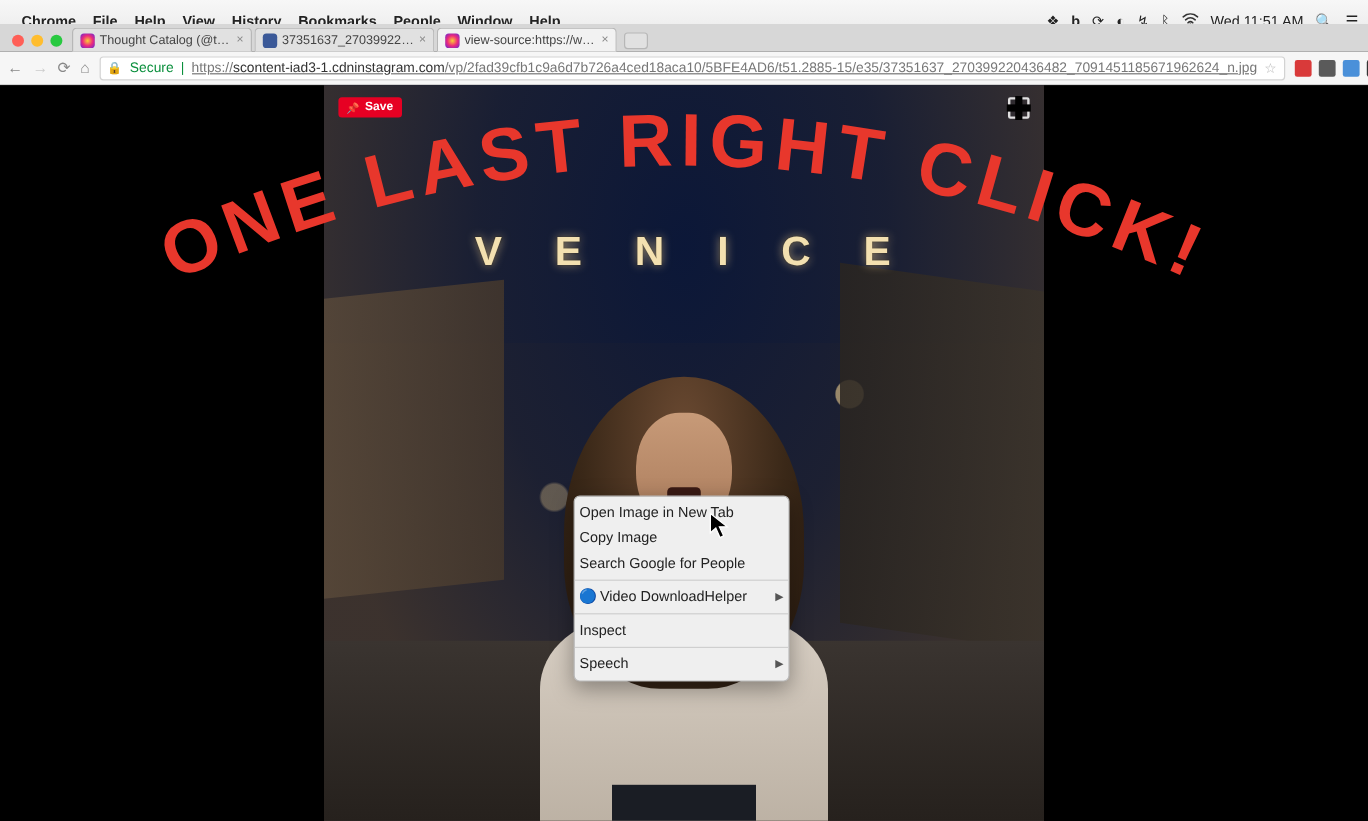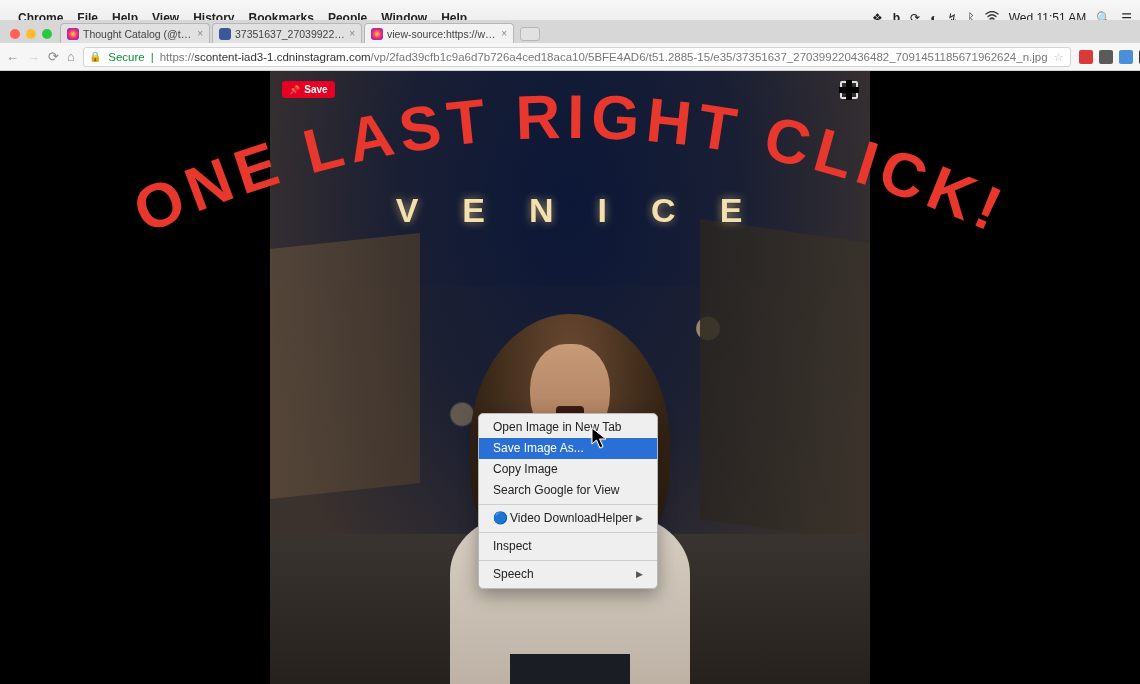--- a/index.html
+++ b/index.html
@@ -27,21 +27,21 @@
   .tab .label { white-space: nowrap; overflow: hidden; text-overflow: ellipsis; flex: 1; }
   .tab .close { font-size: 10px; color: #888; }
   .newtab { width: 20px; height: 14px; background: #e1e1e1; border: 1px solid #b7b7b7; border-radius: 3px; margin-left: 4px; margin-bottom: 2px; }
 
   
   .toolbar { position: absolute; top: 43px; left: 0; right: 0; height: 28px; background: #f6f6f6; border-bottom: 1px solid #d1d1d1; display: flex; align-items: center; padding: 0 6px; gap: 8px; font-size: 12px; color: #555; }
   .toolbar .navbtn { width: 16px; text-align: center; color: #888; font-size: 13px; }
   .omnibox { flex: 1; height: 20px; background: #fff; border: 1px solid #d3d3d3; border-radius: 3px; display: flex; align-items: center; padding: 0 6px; font-size: 11.5px; color: #555; gap: 6px; }
   .omnibox .lock { color: #0a8f3c; font-size: 10px; }
   .omnibox .secure { color: #0a8f3c; }
-  .omnibox .url { color: #777; white-space: nowrap; overflow: hidden; }
+  .omnibox .url { color: #777; white-space: nowrap; overflow: hidden; text-decoration: underline; }
   .omnibox .url .host { color: #333; }
   .omnibox .star { margin-left: auto; color: #bbb; }
   .ext-icons { display: flex; gap: 6px; align-items: center; }
   .ext-icons .ext { width: 14px; height: 14px; border-radius: 2px; }
 
   
   .viewport { position: absolute; top: 71px; left: 0; right: 0; bottom: 0; background: #000; display: flex; justify-content: center; }
   .photo {
     width: 600px; height: 100%;
     background:
@@ -68,21 +68,21 @@
   .fullscreen { position:absolute; top:10px; right:12px; width:18px; height:18px; border:2px solid rgba(255,255,255,0.85); border-radius:2px; }
   .fullscreen::before, .fullscreen::after { content:''; position:absolute; background:#000; }
   .fullscreen::before { left:4px; right:4px; top:-3px; bottom:-3px; }
   .fullscreen::after { top:4px; bottom:4px; left:-3px; right:-3px; }
 
   
   .annotation { position:absolute; top:58px; left:0; right:0; pointer-events:none; }
 
   
   .ctxmenu { position:absolute; top:413px; left:478px; width:180px; background:#efefef; border:1px solid #b9b9b9; border-radius:5px; box-shadow:0 6px 18px rgba(0,0,0,0.35); font-size:12px; color:#222; padding:3px 0; }
-  .ctxmenu .item { padding:2px 14px; line-height:17px; display:flex; align-items:center; justify-content:space-between; }
+  .ctxmenu .item { padding:2px 4px; line-height:17px; display:flex; align-items:center; justify-content:space-between; }
   .ctxmenu .item.hl { background:#2a6fd6; color:#fff; }
   .ctxmenu .sep { height:1px; background:#cfcfcf; margin:3px 0; }
   .ctxmenu .arrow { font-size:9px; color:#555; }
   .ctxmenu .ico-inline { width:13px; display:inline-block; margin-right:4px; }
 
   .cursor { position:absolute; top:426px; left:590px; width:20px; height:24px; }
   .cursor svg { width:100%; height:100%; filter:drop-shadow(0 0 1px rgba(255,255,255,0.4)); }
 </style>
 </head>
 <body>
@@ -196,28 +196,25 @@
   </defs>
   <text font-size="62" font-family="'Comic Sans MS', cursive" fill="#e8372c" font-weight="700" letter-spacing="6">
     <textPath href="#arc" startOffset="50%" text-anchor="middle">ONE LAST RIGHT CLICK!</textPath>
   </text>
 </svg>
 
 <div class="ctxmenu">
   <div class="item">
       <span>Open Image in New Tab</span>
     </div>
-  <div class="item hl">
-      <span>Save Image As...</span>
-    </div>
   <div class="item">
       <span>Copy Image</span>
     </div>
   <div class="item">
-      <span>Search Google for View</span>
+      <span>Search Google for People</span>
     </div>
   <div class="sep"></div>
   <div class="item">
     <span><span class="ico-inline">🔵</span><span>Video DownloadHelper</span></span>
     <span class="arrow">▶</span>
   </div>
   <div class="sep"></div>
   <div class="item">
       <span>Inspect</span>
     </div>

